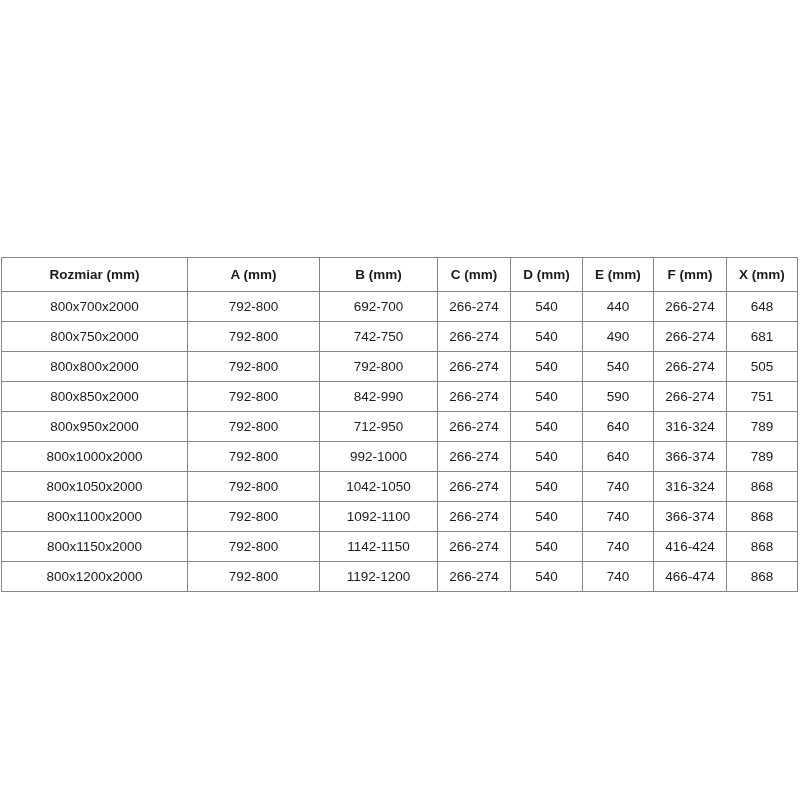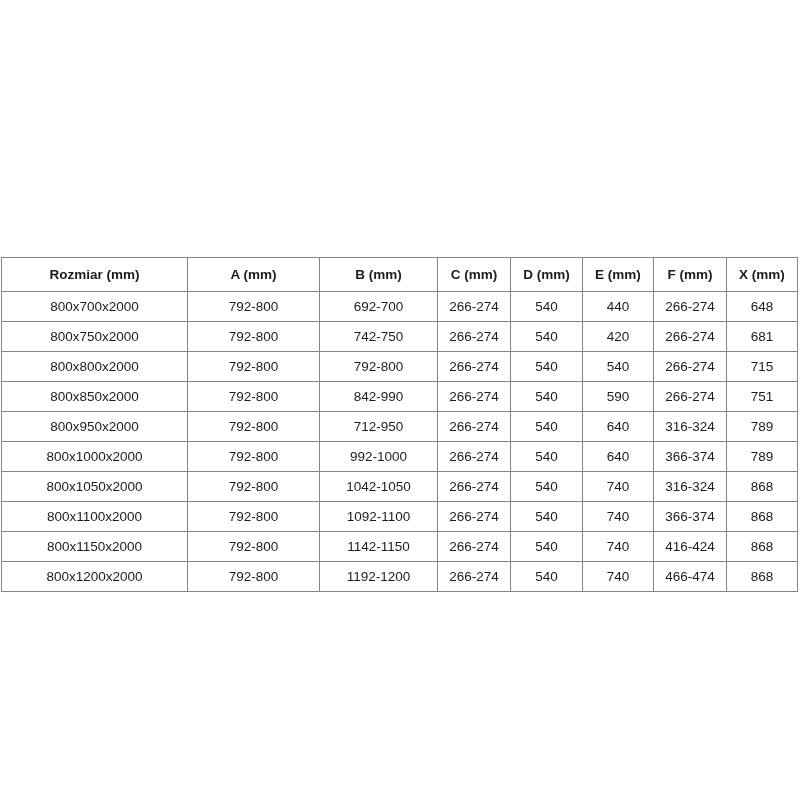--- a/index.html
+++ b/index.html
@@ -93,33 +93,33 @@
           <td>440</td>
           <td>266-274</td>
           <td>648</td>
         </tr>
         <tr>
           <td>800x750x2000</td>
           <td>792-800</td>
           <td>742-750</td>
           <td>266-274</td>
           <td>540</td>
-          <td>420</td>
+          <td>490</td>
           <td>266-274</td>
           <td>681</td>
         </tr>
         <tr>
           <td>800x800x2000</td>
           <td>792-800</td>
           <td>792-800</td>
           <td>266-274</td>
           <td>540</td>
           <td>540</td>
           <td>266-274</td>
-          <td>715</td>
+          <td>505</td>
         </tr>
         <tr>
           <td>800x850x2000</td>
           <td>792-800</td>
           <td>842-990</td>
           <td>266-274</td>
           <td>540</td>
           <td>590</td>
           <td>266-274</td>
           <td>751</td>

